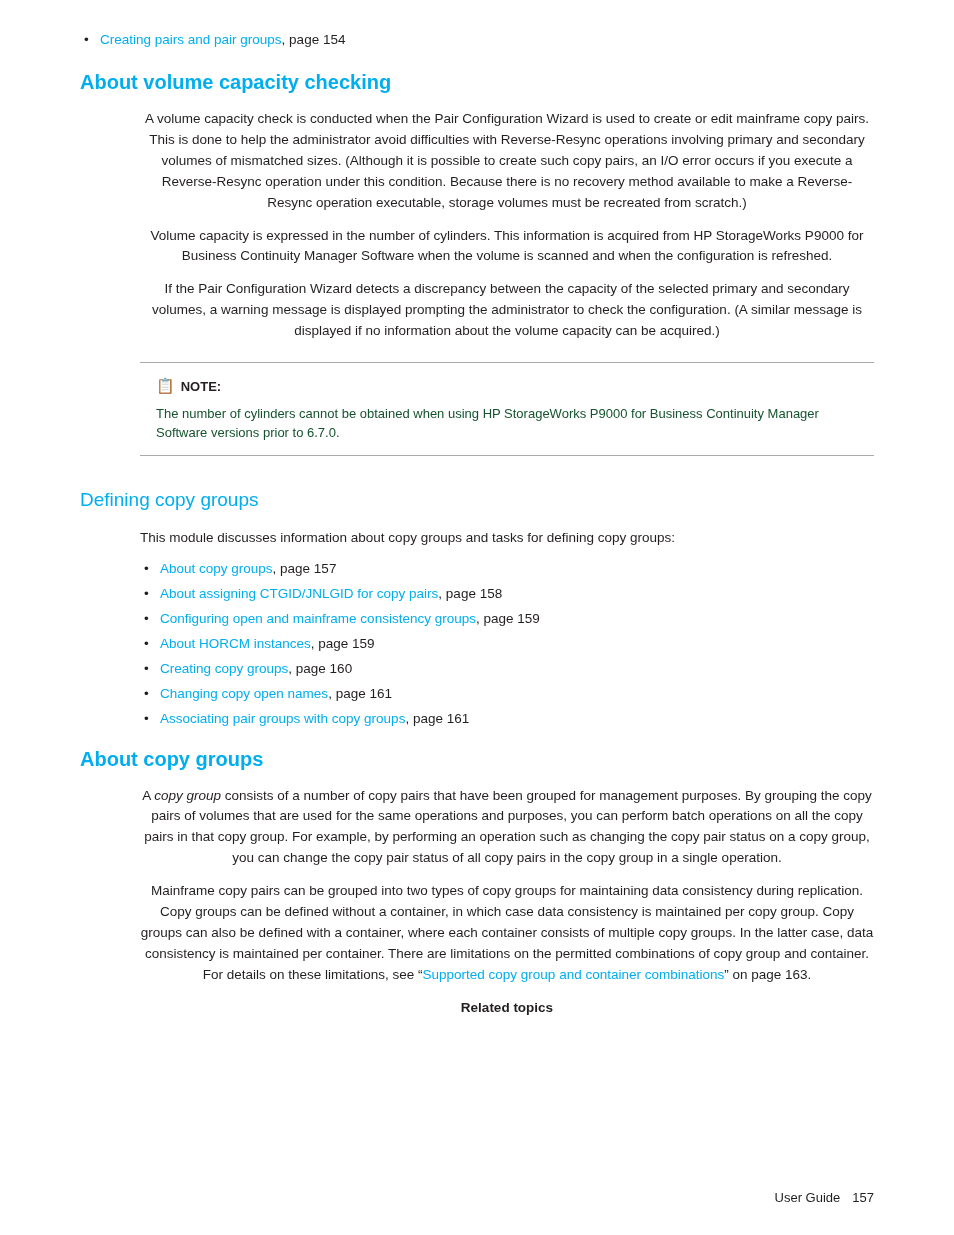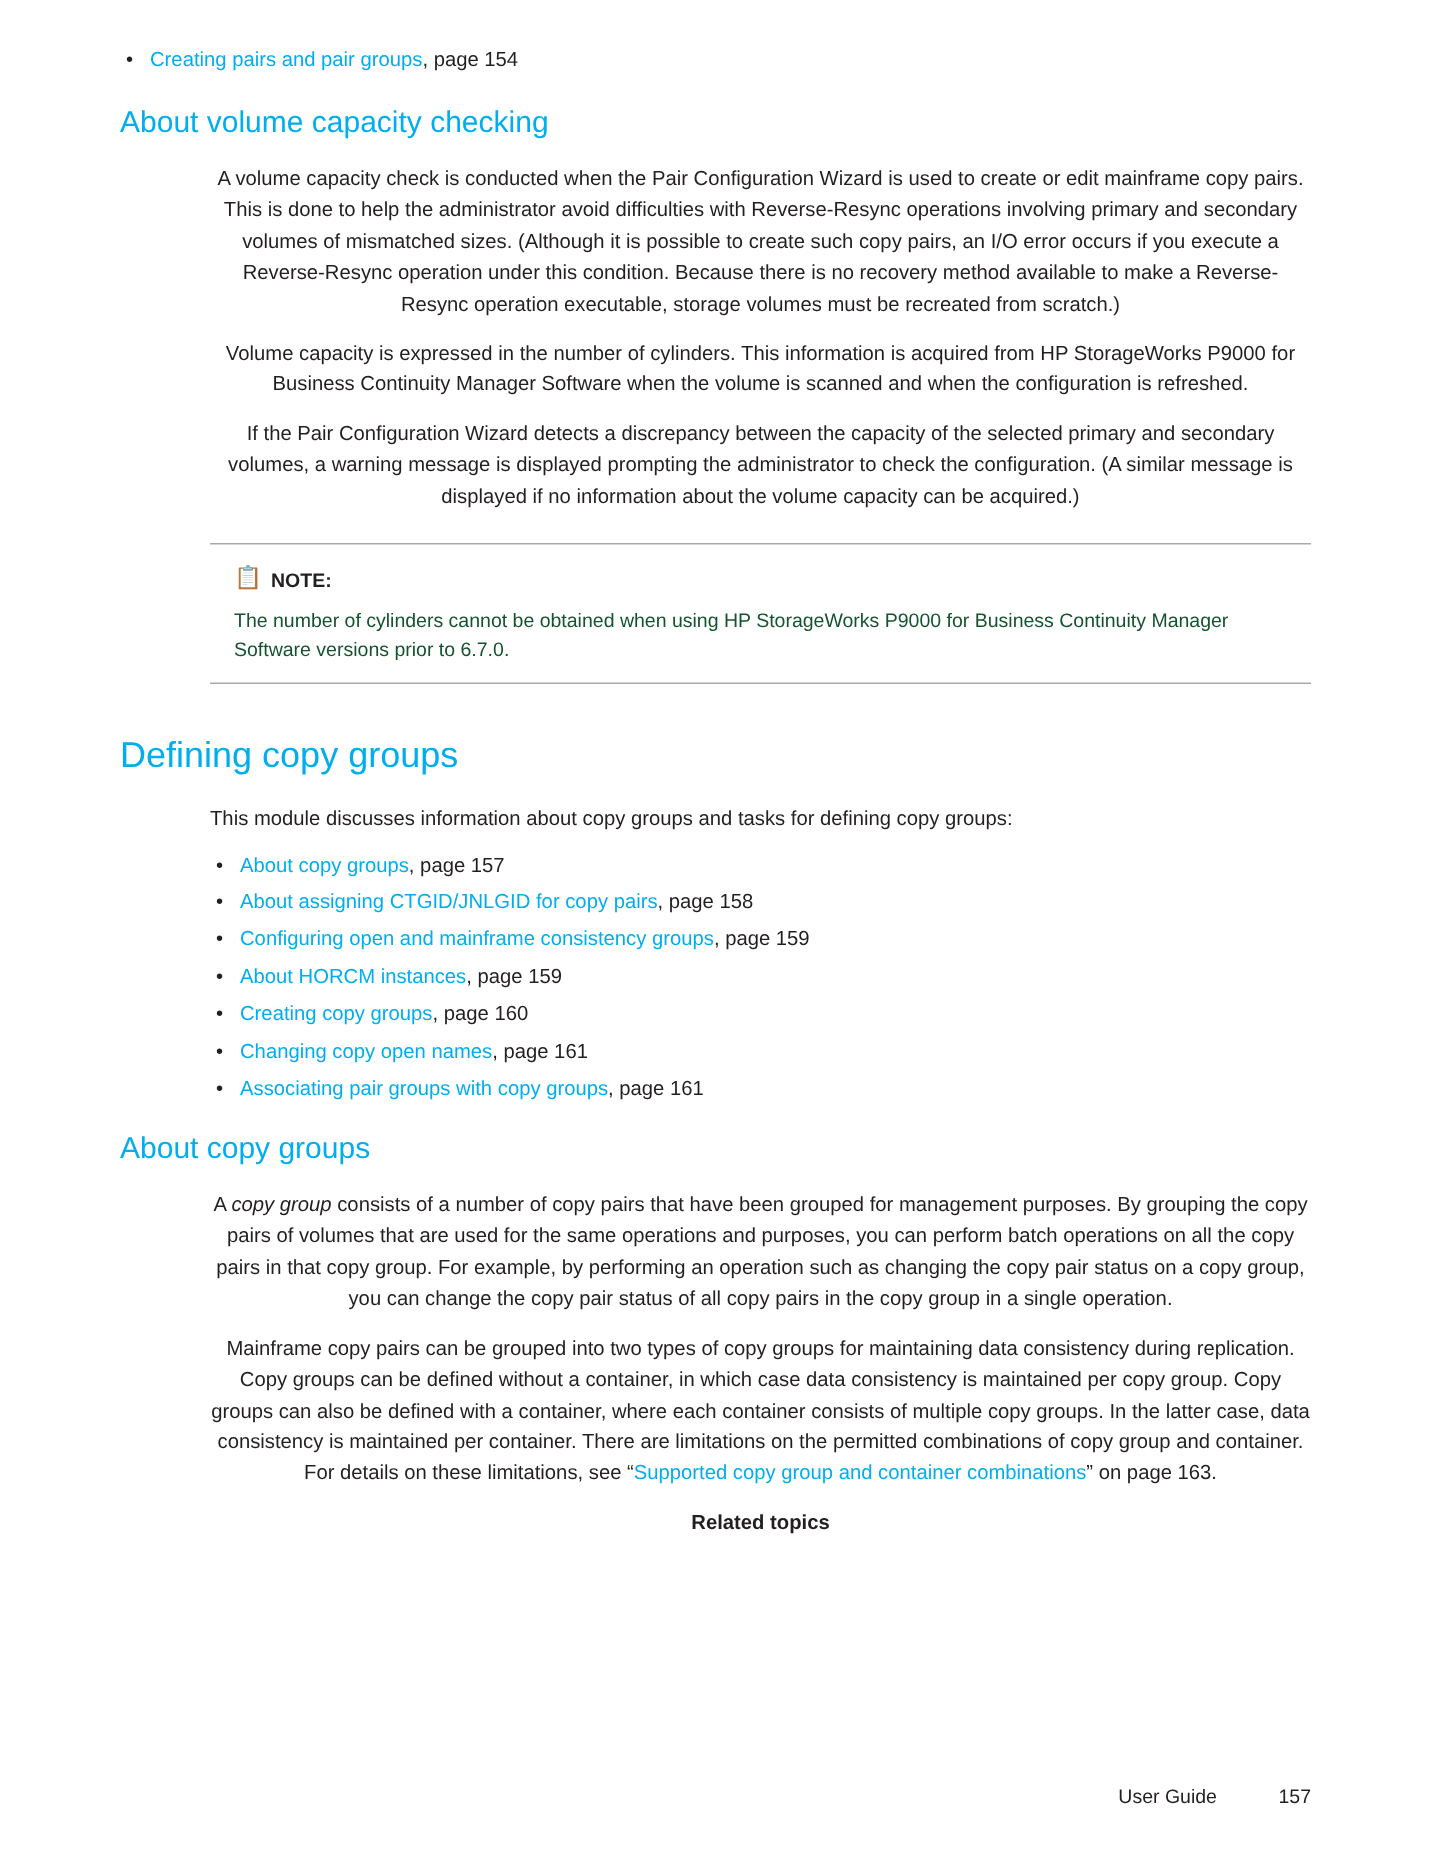--- a/index.html
+++ b/index.html
@@ -25,29 +25,29 @@
 
     .link-text {
       color: #00aeef;
       text-decoration: none;
     }
 
     
     .section-heading {
       color: #00aeef;
       font-size: 20px;
-      font-weight: normal;
+      font-weight: bold;
       margin-bottom: 12px;
       margin-top: 10px;
     }
 
     
     .chapter-heading {
       color: #00aeef;
-      font-size: 24px;
+      font-size: 19px;
       font-weight: normal;
       margin-top: 30px;
       margin-bottom: 14px;
     }
 
     .body-text {
       font-size: 13.5px;
       line-height: 1.55;
       color: #231f20;
       margin-bottom: 12px;
@@ -122,21 +122,21 @@
     }
 
     .footer {
       position: absolute;
       bottom: 28px;
       right: 80px;
       font-size: 13px;
       color: #231f20;
       display: flex;
       align-items: center;
-      gap: 41px;
+      gap: 12px;
     }
 
     .footer-label {
       color: #231f20;
     }
 
     .footer-page {
       color: #231f20;
       font-weight: normal;
     }

